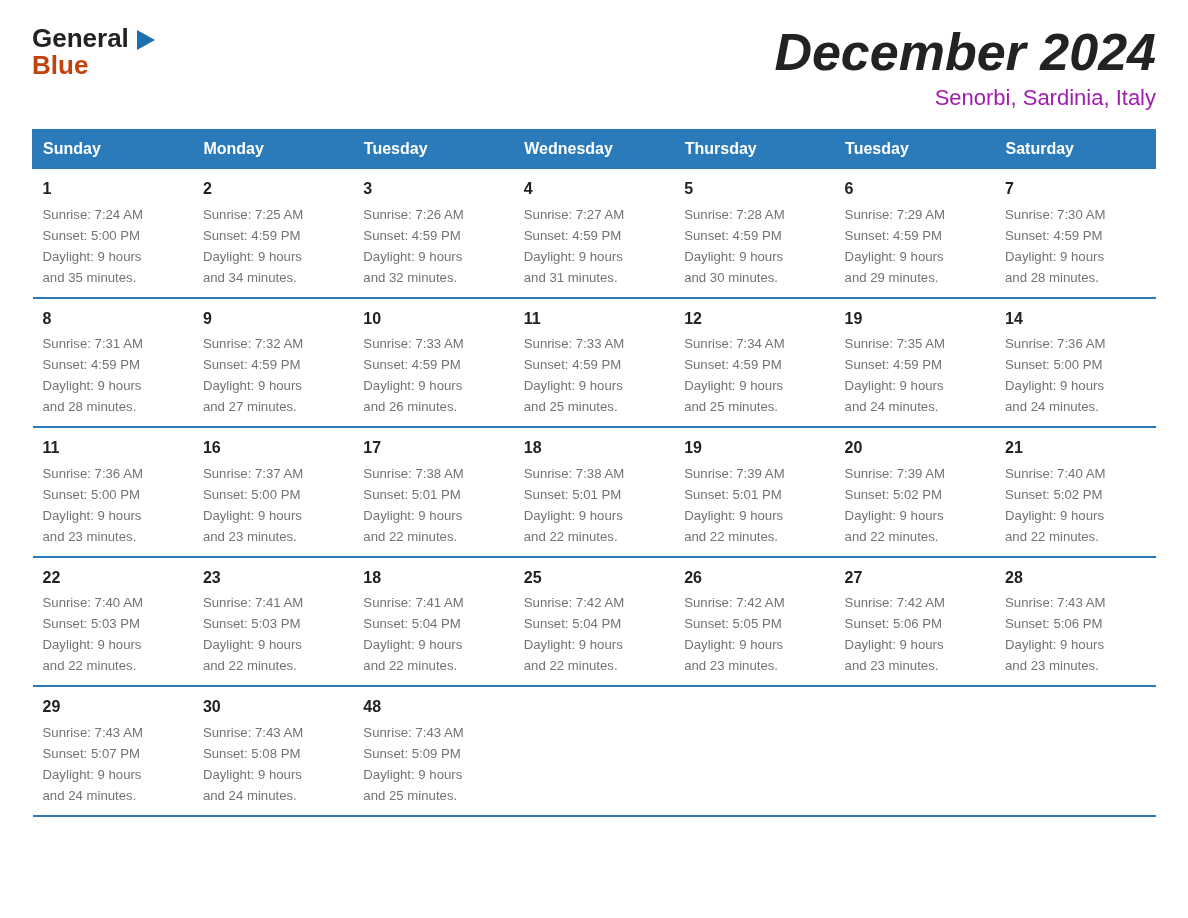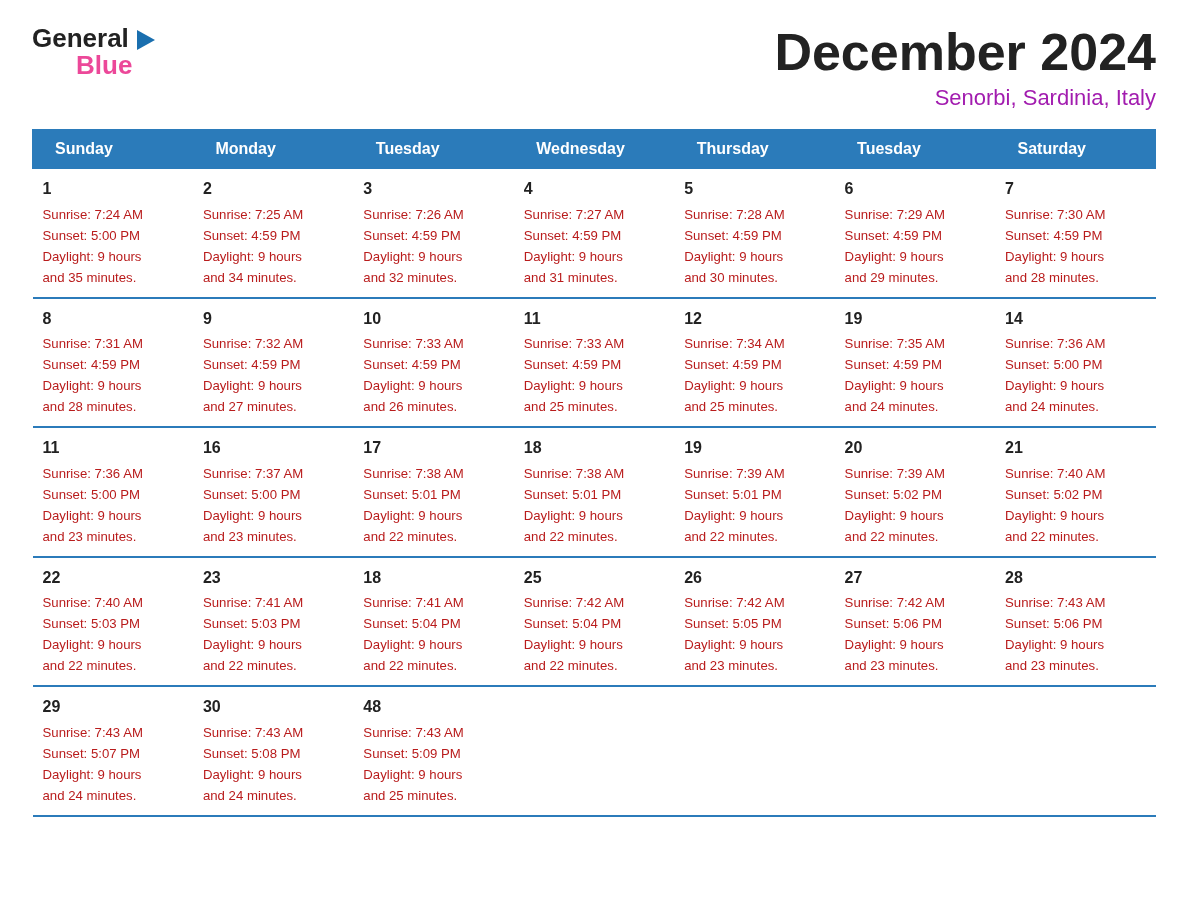--- a/index.html
+++ b/index.html
@@ -23,49 +23,49 @@
     }
     .logo-text {
       font-size: 26px;
       font-weight: bold;
       color: #222;
       line-height: 1.1;
     }
     .logo-line2 {
       font-size: 26px;
       font-weight: bold;
-      color: #ec4899;
+      color: #c2410c;
       margin-top: -4px;
-      margin-left: 44px;
     }
     .title-block {
       text-align: right;
     }
     .main-title {
       font-size: 52px;
       font-weight: bold;
       color: #222;
       line-height: 1.1;
+      font-style: italic;
     }
     .subtitle {
       font-size: 22px;
       color: #a21caf;
       margin-top: 4px;
     }
     table {
       width: 100%;
       border-collapse: collapse;
       table-layout: fixed;
     }
     thead tr th {
       background: #2b7bba;
       color: #fff;
       font-size: 16px;
       font-weight: bold;
-      padding: 10px 22px;
+      padding: 10px 10px;
       text-align: left;
       border: 1px solid #2b7bba;
     }
     tbody tr td {
       vertical-align: top;
       padding: 8px 10px;
       font-size: 13.5px;
       color: #222;
       border: none;
       border-bottom: 2px solid #2b7bba;
@@ -75,21 +75,21 @@
       background: #fff;
     }
     .day-number {
       font-size: 16px;
       font-weight: bold;
       margin-bottom: 3px;
       display: block;
     }
     .day-info {
       font-size: 13.2px;
-      color: #b91c1c;
+      color: #737373;
       line-height: 1.55;
     }
     td.empty {
       background: #fff;
     }
   </style>
 </head>
 <body>
 
 <div class="header-row">

